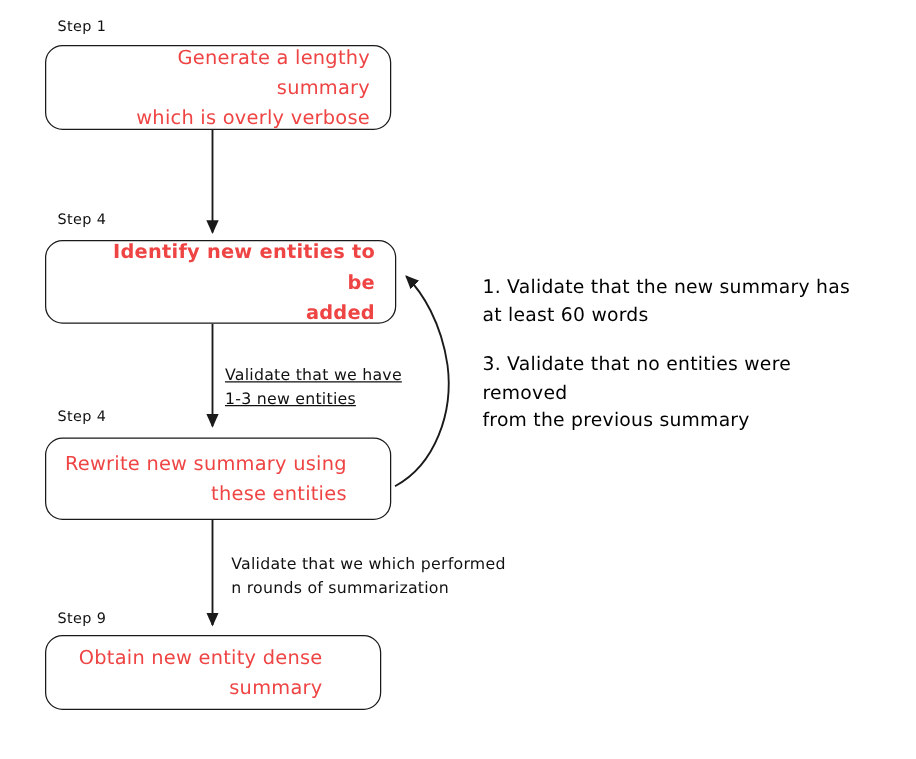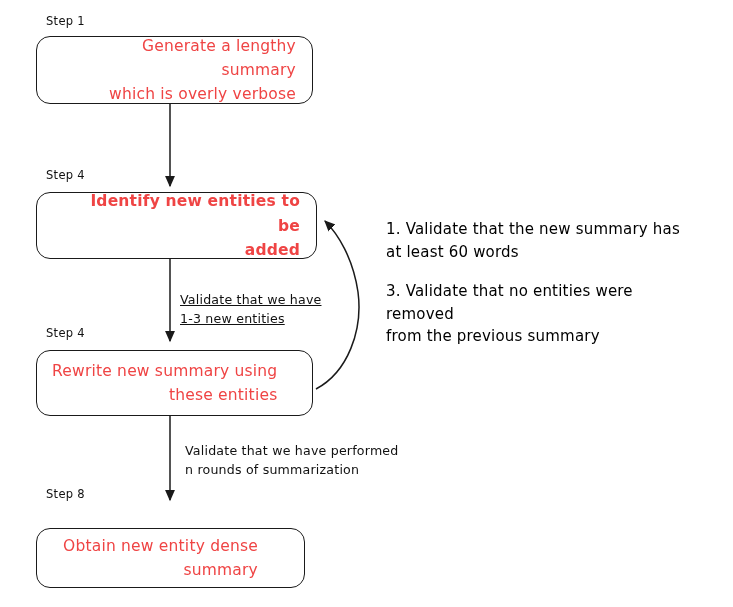--- a/index.html
+++ b/index.html
@@ -108,30 +108,30 @@
     <div class="node-label">Identify new entities to be
 added</div>
   </div>
 
   <div class="step-label" style="left:46px; top:326px;">Step 4</div>
   <div class="node" style="left:36px; top:350px; width:277px; height:66px;padding-left:15px;">
     <div class="node-label">Rewrite new summary using
 these entities</div>
   </div>
 
-  <div class="step-label" style="left:46px; top:487px;">Step 8</div>
-  <div class="node" style="left:36px; top:528px; width:269px; height:60px;">
+  <div class="step-label" style="left:46px; top:487px;">Step 9</div>
+  <div class="node" style="left:36px; top:508px; width:269px; height:60px;">
     <div class="node-label">Obtain new entity dense
 summary</div>
   </div>
 
   <div class="edge-label" style="left:180px; top:291px;text-decoration:underline;">Validate that we have
 1-3 new entities</div>
 
-  <div class="edge-label" style="left:185px; top:442px;">Validate that we have performed
+  <div class="edge-label" style="left:185px; top:442px;">Validate that we which performed
 n rounds of summarization</div>
 
   <div class="validation-list">
     <div class="validation-item">1. Validate that the new summary has
 at least 60 words</div>
     <div class="validation-item">3. Validate that no entities were removed
 from the previous summary</div>
   </div>
 
 </div>

